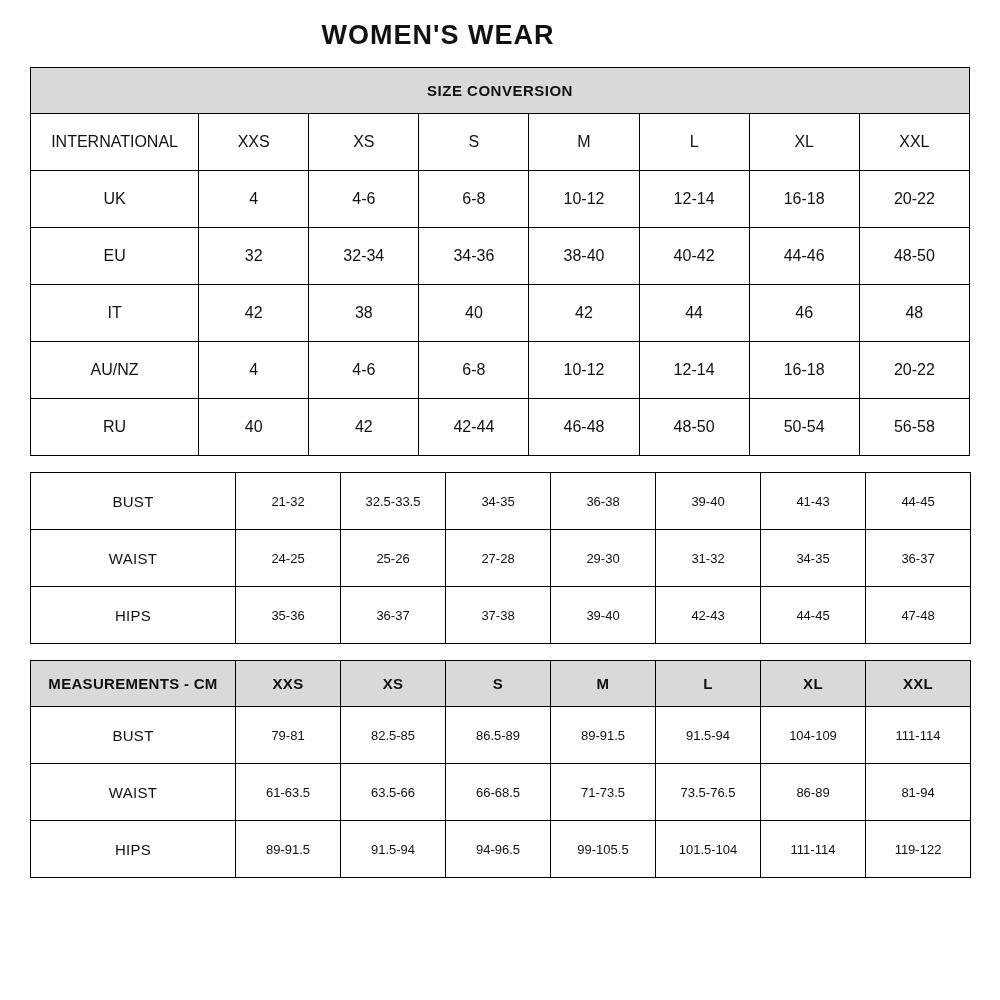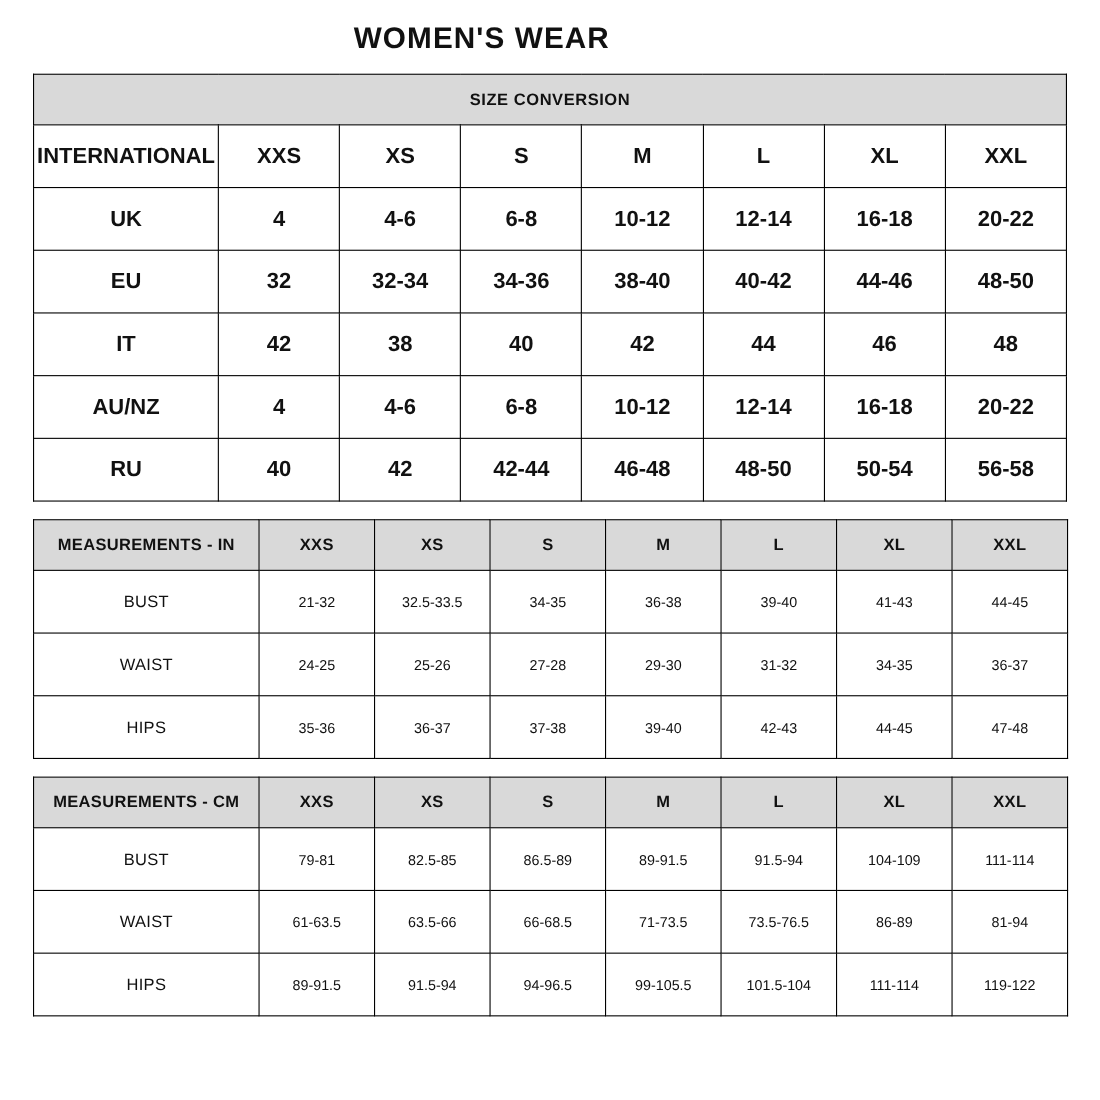--- a/index.html
+++ b/index.html
@@ -33,21 +33,21 @@
   
   .t1 col.first { width: 168px; }
   .t1 col.std   { width: 110px; }
   .t1 .banner {
     background: #d9d9d9;
     font-weight: 700;
     font-size: 15px;
     height: 46px;
     letter-spacing: 0.5px;
   }
-  .t1 .cell { height: 57px; font-size: 20px; font-weight: 700; }
+  .t1 .cell { height: 57px; font-size: 16px; font-weight: 400; }
   
   .tm col.first { width: 205px; }
   .tm col.std   { width: 105px; }
   .tm .hdr {
     background: #d9d9d9;
     font-weight: 700;
     font-size: 15px;
     height: 46px;
     letter-spacing: 0.3px;
   }
@@ -145,30 +145,20 @@
         <col class="std">
         <col class="std">
         <col class="std">
         <col class="std">
         <col class="std">
         <col class="std">
         <col class="std">
       </colgroup>
     <tbody>
       <tr>
-        <td class="hdr">MEASUREMENTS - IN</td>
-        <td class="hdr">XXS</td>
-        <td class="hdr">XS</td>
-        <td class="hdr">S</td>
-        <td class="hdr">M</td>
-        <td class="hdr">L</td>
-        <td class="hdr">XL</td>
-        <td class="hdr">XXL</td>
-      </tr>
-      <tr>
         <td class="lbl">BUST</td>
         <td class="val">21-32</td>
         <td class="val">32.5-33.5</td>
         <td class="val">34-35</td>
         <td class="val">36-38</td>
         <td class="val">39-40</td>
         <td class="val">41-43</td>
         <td class="val">44-45</td>
       </tr>
       <tr>

